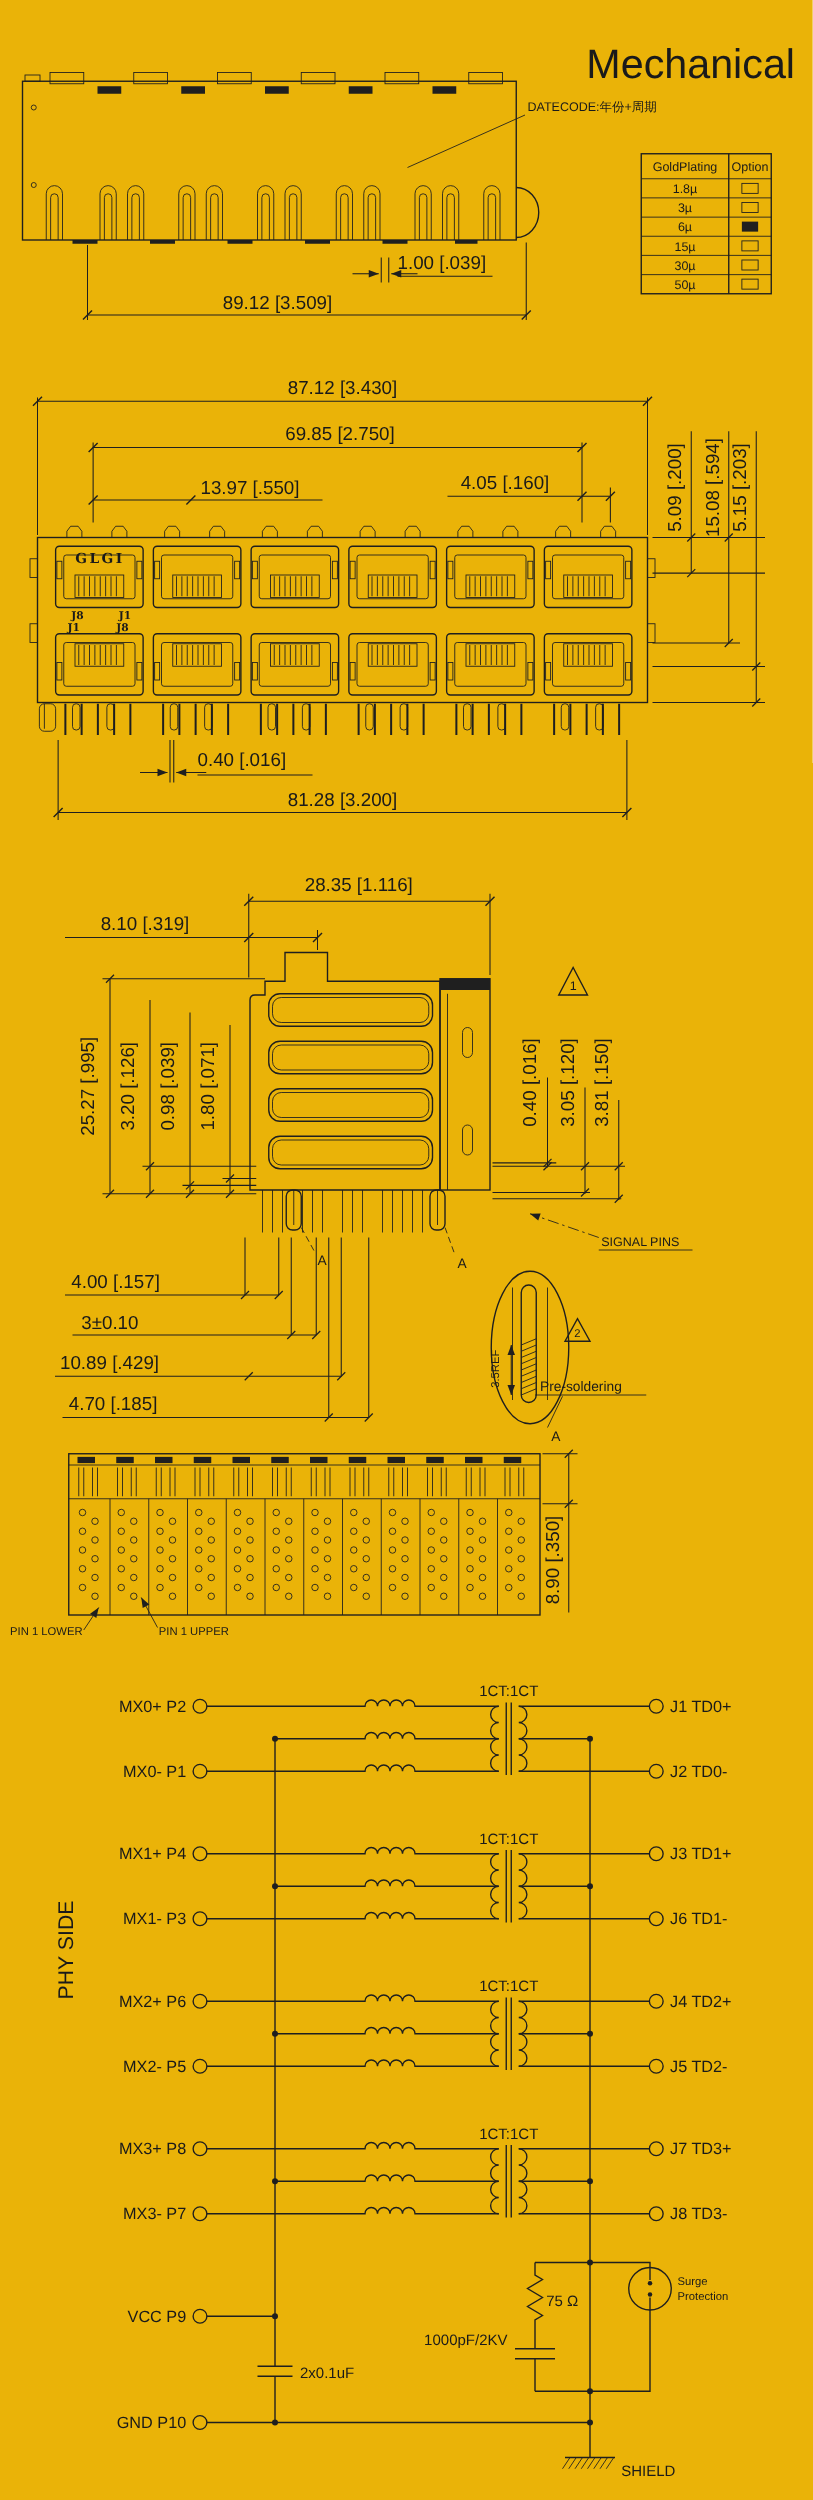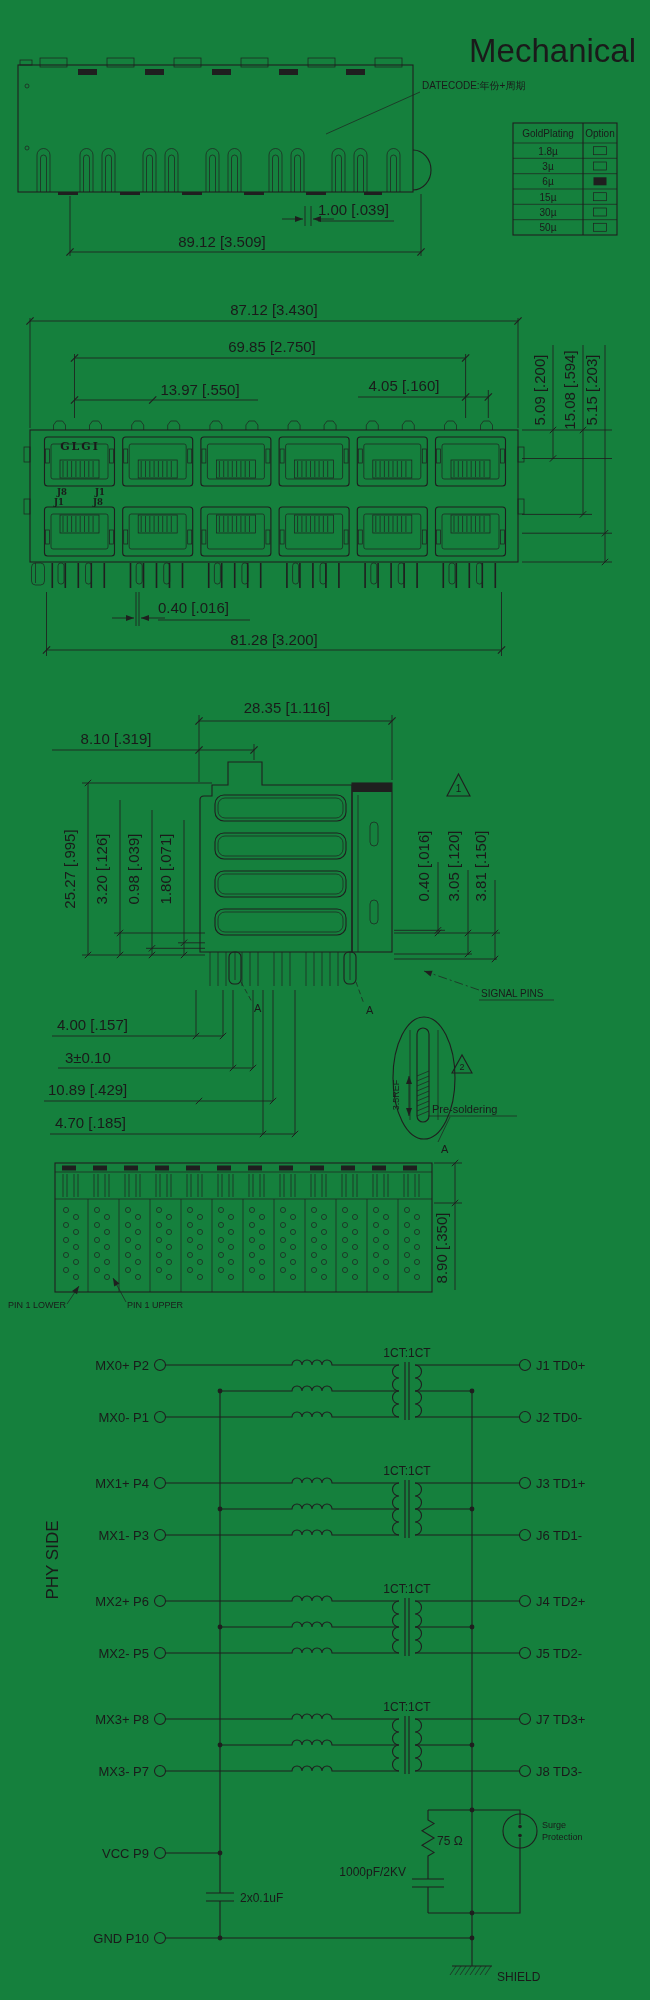--- a/index.html
+++ b/index.html
@@ -1,16 +1,16 @@
 <!DOCTYPE html>
 <html><head>
 <meta charset="utf-8">
 <style>
   body{margin:0;background:#ffffff}
-  .page{position:relative;width:650px;height:2000px;background:#15803d;overflow:hidden;
+  .page{position:relative;width:650px;height:2000px;background:#eab308;overflow:hidden;
         font-family:"Liberation Sans", sans-serif}
   svg{position:absolute;left:0;top:0}
   svg text{fill:#1a1a1a;font-family:"Liberation Sans", sans-serif}
   .f34{font-size:33px}
   .f15{font-size:15px}
   .f13{font-size:13px}
   .f12{font-size:12px}
   .f11{font-size:11px}
   .f10{font-size:10px}
   .f9{font-size:9px}

